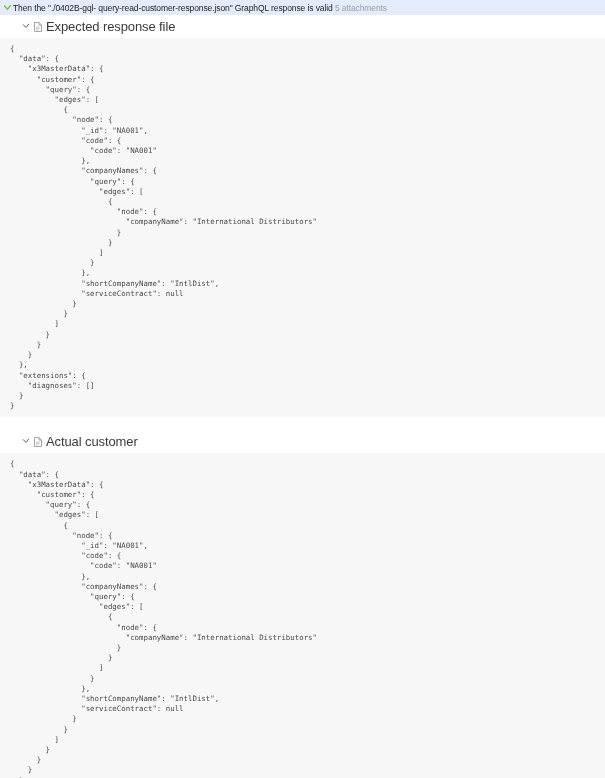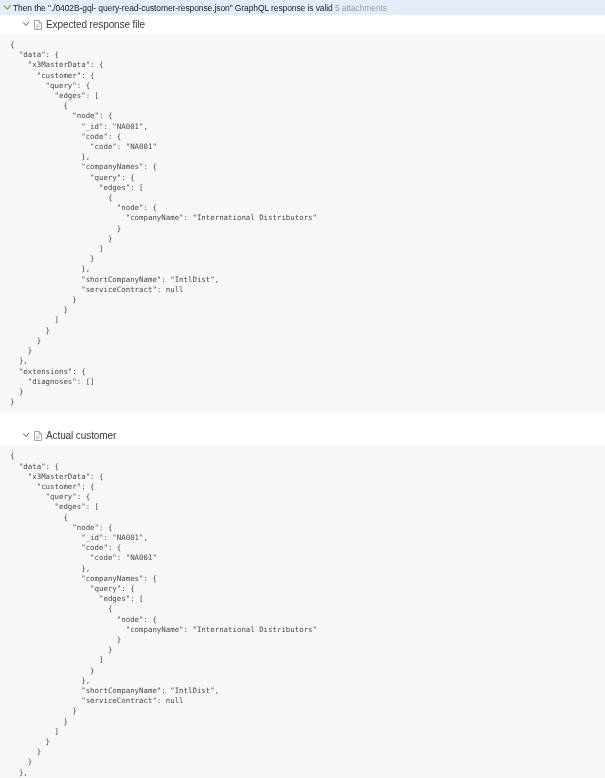--- a/index.html
+++ b/index.html
@@ -57,21 +57,21 @@
     white-space: nowrap;
   }
   .attach-header .chev { margin-right: 3px; }
   .file-icon {
     width: 8px;
     height: 10px;
     flex: 0 0 auto;
     margin-right: 4px;
   }
   .attach-label {
-    font-size: 10px;
+    font-size: 13px;
     color: #3a3a3a;
     letter-spacing: -0.1px;
   }
 
   
   .code-block {
     background: #f7f7f7;
     padding: 6px 0 6px 0;
     margin: 0;
   }

